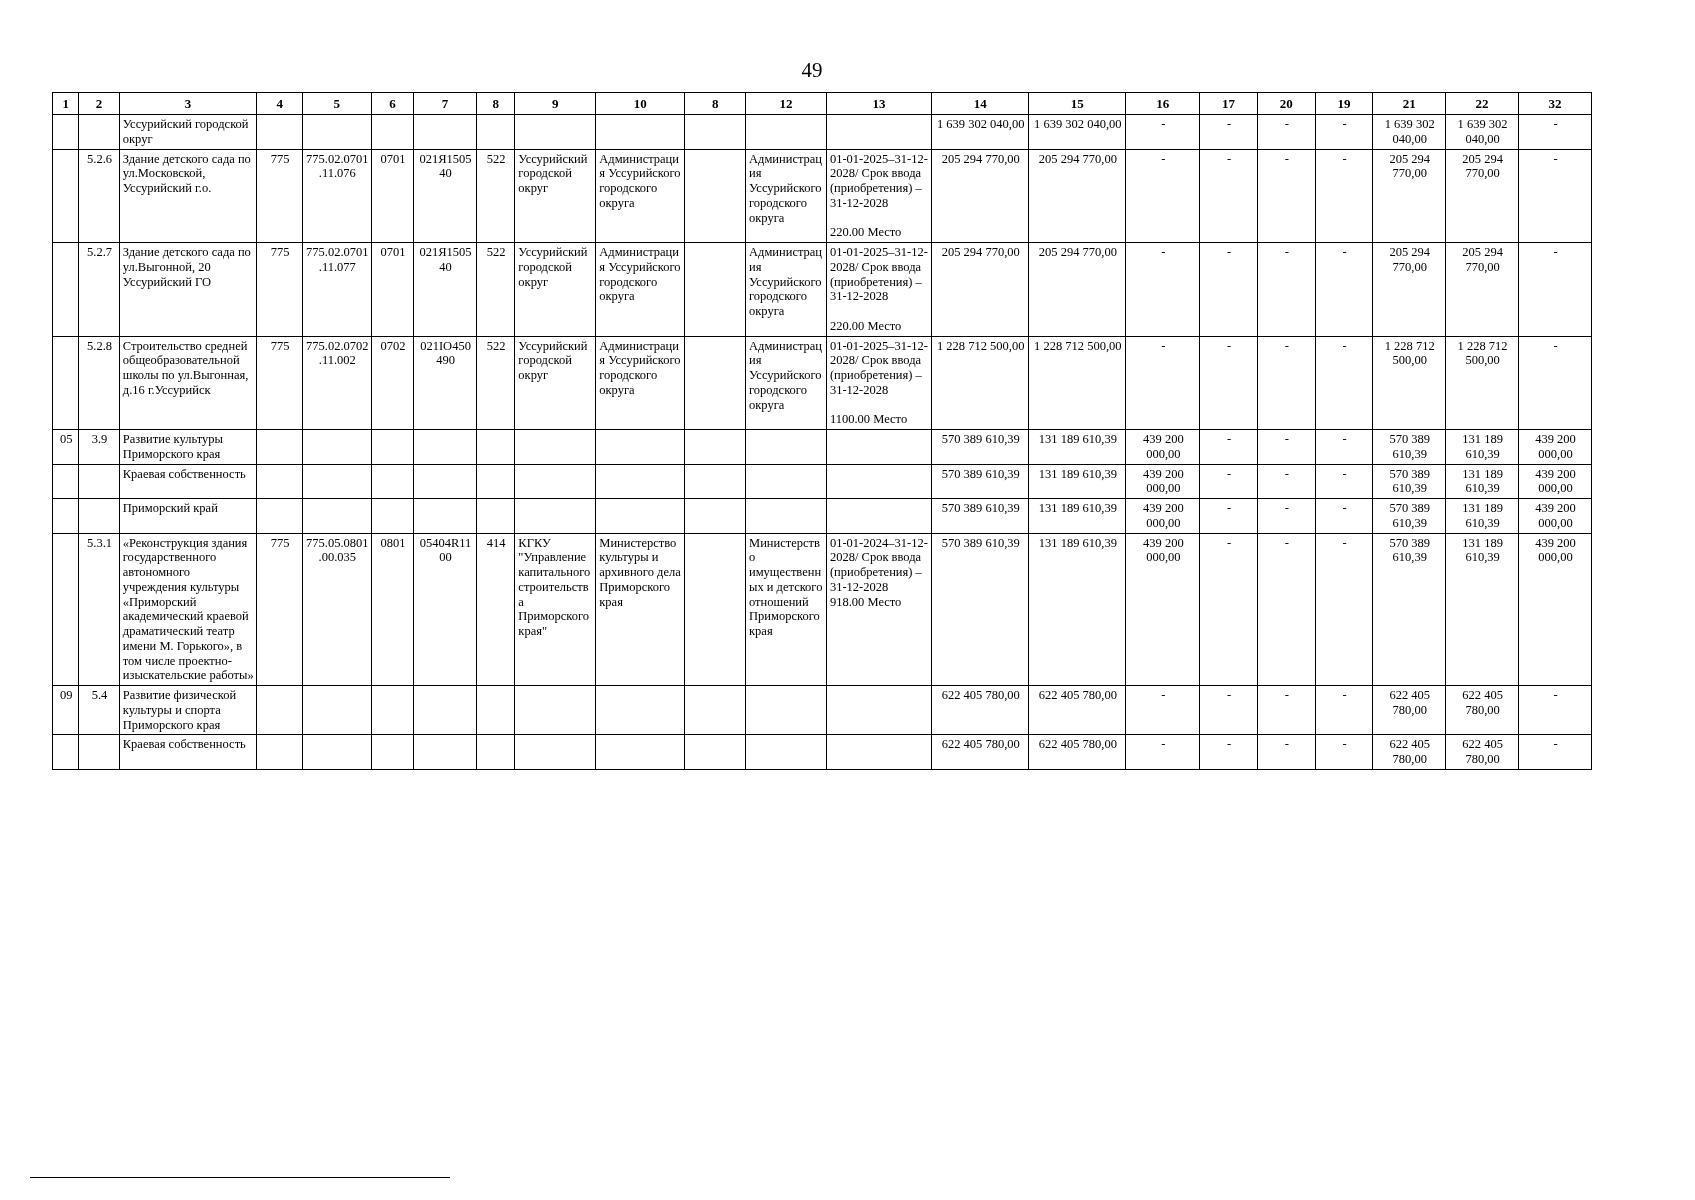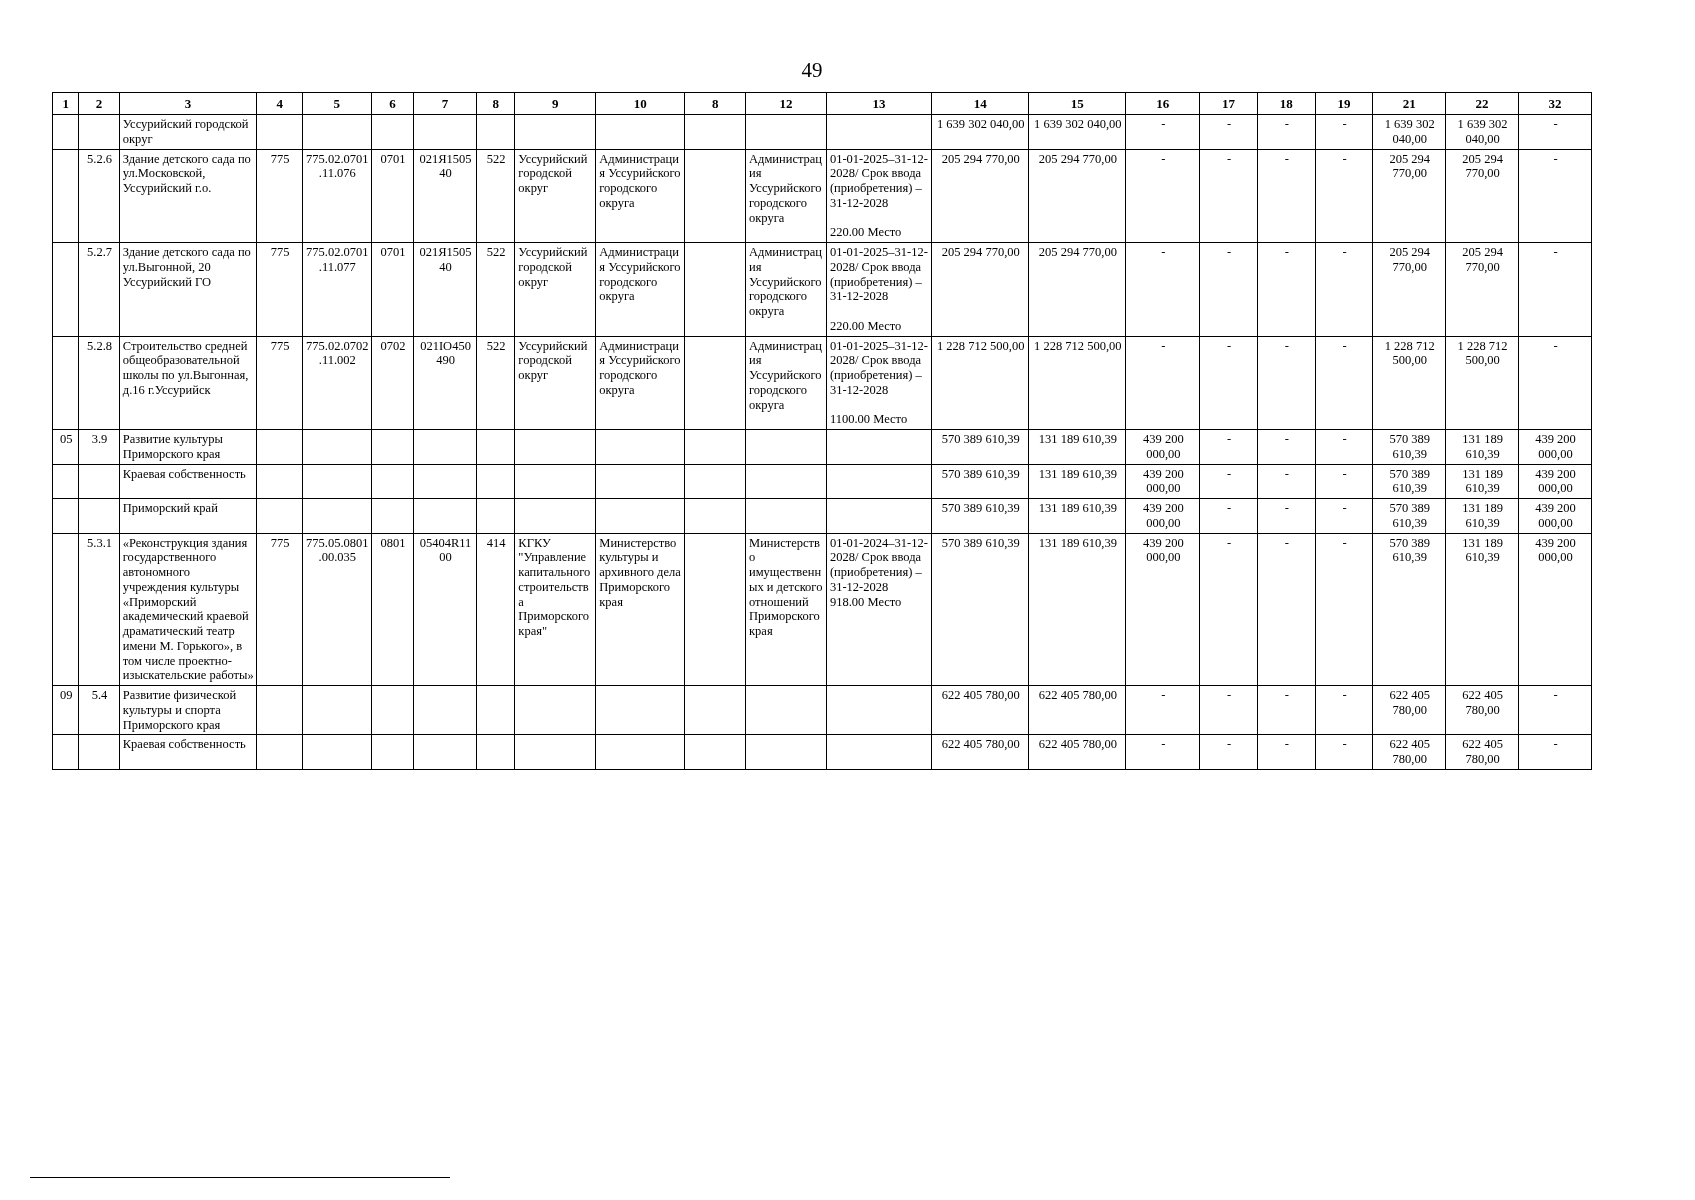--- a/index.html
+++ b/index.html
@@ -115,21 +115,21 @@
           <td>8</td>
           <td>9</td>
           <td>10</td>
           <td>8</td>
           <td>12</td>
           <td>13</td>
           <td>14</td>
           <td>15</td>
           <td>16</td>
           <td>17</td>
-          <td>18</td>
+          <td>20</td>
           <td>19</td>
           <td>21</td>
           <td>22</td>
           <td>32</td>
         </tr>
       </thead>
       <tbody>
 
         <tr>
           <td class="c-center"></td>

